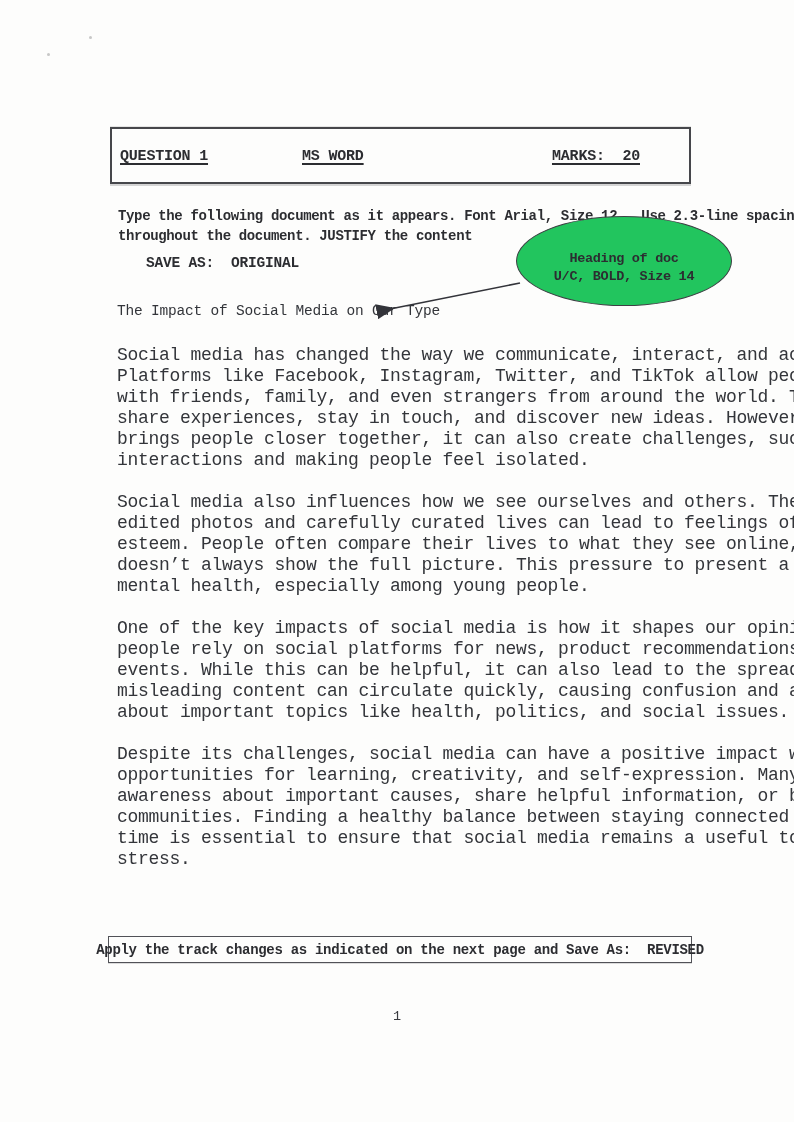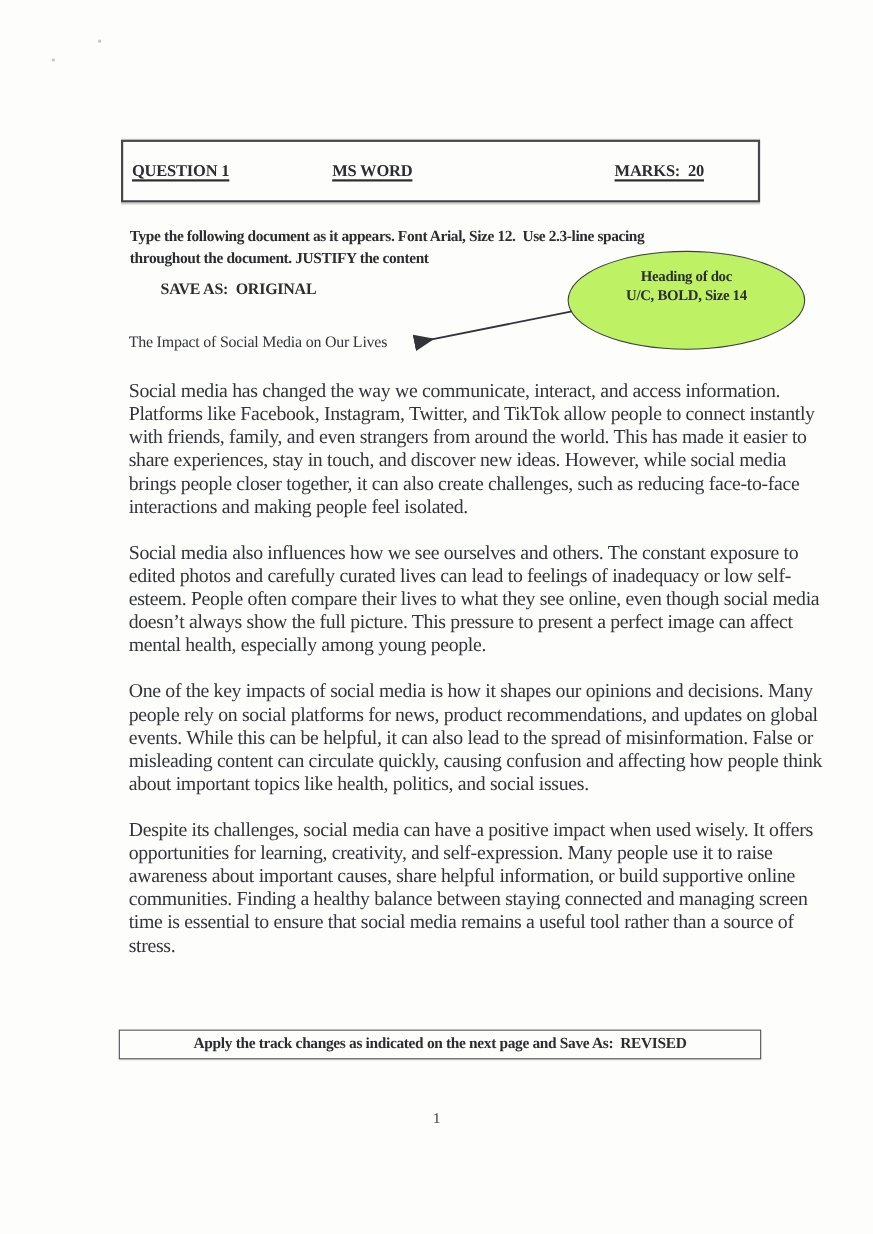--- a/index.html
+++ b/index.html
@@ -4,21 +4,21 @@
 <style>
   * { margin: 0; padding: 0; box-sizing: border-box; }
   html, body { background: #e8e8e8; }
   .page {
     position: relative;
     width: 794px;
     height: 1122px;
     margin: 0 auto;
     background: #fdfdfc;
     overflow: hidden;
-    font-family: Liberation Serif, serif;
+    font-family: Liberation Mono, monospace;
     color: #33353a;
   }
   .abs { position: absolute; }
 
   
   .speck {
     position: absolute;
     background: #9a9a9a;
     border-radius: 50%;
     opacity: 0.55;
@@ -64,28 +64,29 @@
     font-size: 14.5px;
     font-weight: bold;
     color: #2c2d31;
     letter-spacing: -0.2px;
     white-space: pre;
     margin-left: 28px;
   }
 
   
   .callout {
-    left: 516px; top: 228px;
+    left: 516px; top: 216px;
     width: 216px; height: 90px;
     border: 1.6px solid #3e3f44;
     border-radius: 50%;
-    background: #bef264;
+    background: #22c55e;
     display: flex;
     justify-content: center;
     padding-top: 13px;
+    align-items: center;
   }
   .callout-text {
     font-size: 13.5px;
     font-weight: bold;
     color: #2c2d31;
     text-align: center;
     line-height: 18px;
     letter-spacing: -0.3px;
     white-space: pre;
   }
@@ -167,21 +168,21 @@
 
   <svg class="abs arrow-svg" width="156" height="44" viewBox="0 0 156 44">
     <defs>
       <marker id="ah" markerWidth="11" markerHeight="9" refX="9" refY="4.5" orient="auto">
         <path d="M11,0 L0,4.5 L11,9 z" fill="#33343a"></path>
       </marker>
     </defs>
     <line x1="152" y1="7" x2="12" y2="35" stroke="#33343a" stroke-width="1.7" marker-end="url(#ah)"></line>
   </svg>
 
-  <div class="abs doc-heading">The Impact of Social Media on Our Lives</div>
+  <div class="abs doc-heading">The Impact of Social Media on Our Type</div>
 
   <div class="abs doc-body">
     <p>Social media has changed the way we communicate, interact, and access information.
 Platforms like Facebook, Instagram, Twitter, and TikTok allow people to connect instantly
 with friends, family, and even strangers from around the world. This has made it easier to
 share experiences, stay in touch, and discover new ideas. However, while social media
 brings people closer together, it can also create challenges, such as reducing face-to-face
 interactions and making people feel isolated.</p>
     <p>Social media also influences how we see ourselves and others. The constant exposure to
 edited photos and carefully curated lives can lead to feelings of inadequacy or low self-

